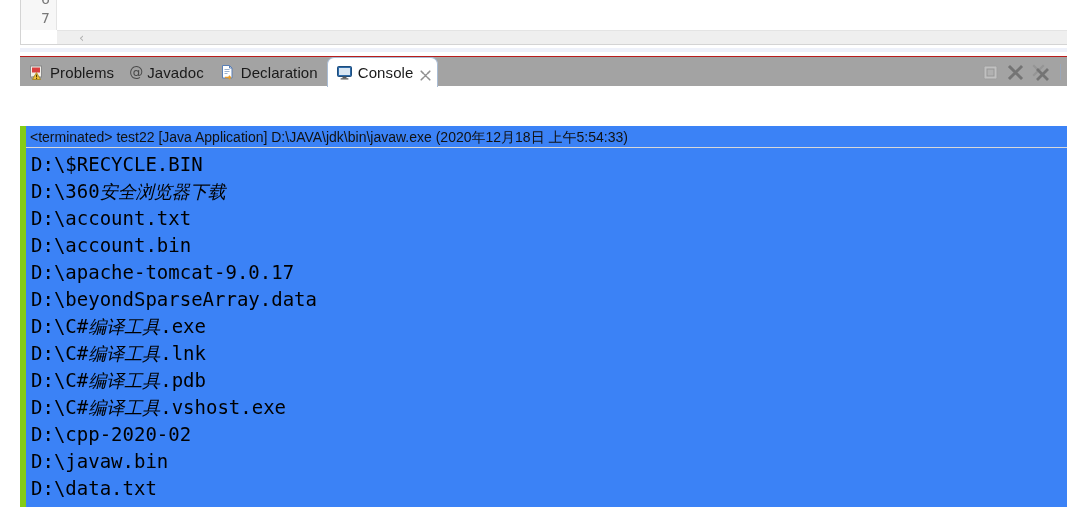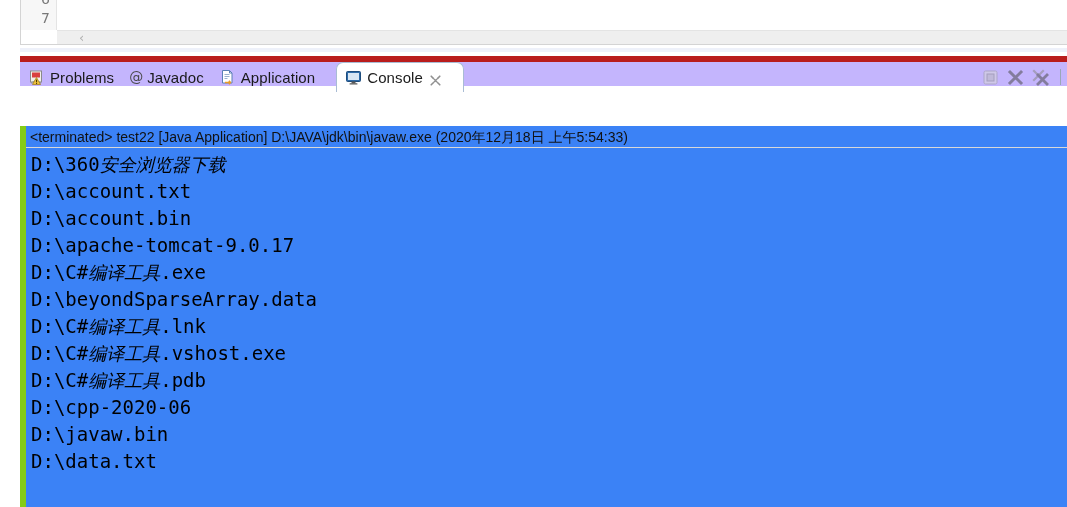--- a/index.html
+++ b/index.html
@@ -102,22 +102,22 @@
     top: 56px;
     width: 1047px;
     height: 451px;
     background: #ffffff;
     box-sizing: border-box;
   }
 
   .tabbar {
     position: relative;
     height: 30px;
-    background: #c4b5fd;
-    border-top: 6px solid #b91c1c;
+    background: #a3a3a3;
+    border-top: 1px solid #b91c1c;
     box-sizing: border-box;
     text-align: center;
   }
 
   .tabs {
     position: absolute;
     left: 0;
     top: 0;
     height: 30px;
     display: flex;
@@ -139,22 +139,22 @@
     font-family: "Liberation Sans", sans-serif;
     letter-spacing: 0.1px;
   }
   .tab.active {
     background: #ffffff;
     border-top-left-radius: 7px;
     border-top-right-radius: 7px;
     border: 1px solid #a9bcd4;
     border-bottom: none;
     height: 30px;
-    margin-left: 14px;
-    padding-right: 20px;
+    margin-left: 2px;
+    padding-right: 4px;
   }
   .tab .tabicon {
     width: 17px;
     height: 17px;
     margin-right: 5px;
     flex: none;
     position: relative;
   }
   .tab .close-x {
     margin-left: 7px;
@@ -291,21 +291,21 @@
 
         <div class="tab">
           <span class="tabicon">
             <svg width="17" height="17" viewBox="0 0 17 17">
               <path d="M3.5 1.5 h7 l2.5 2.5 v10 h-9.5 z" fill="#ffffff" stroke="#5a7fb5" stroke-width="1"></path>
               <path d="M10.5 1.5 v2.5 h2.5" fill="none" stroke="#5a7fb5" stroke-width="1"></path>
               <path d="M5.5 5.5 h5 M5.5 7.5 h5 M5.5 9.5 h3" stroke="#8fa8c8" stroke-width=".9"></path>
               <path d="M6 13.5 h5.5 l-1.6 -1.8 M11.5 13.5 l-1.6 1.8" fill="none" stroke="#e89c2a" stroke-width="1.5" stroke-linejoin="round"></path>
             </svg>
           </span>
-          <span class="tab-label">Application</span>
+          <span class="tab-label">Declaration</span>
         </div>
 
         <div class="tab active">
           <span class="tabicon">
             <svg width="17" height="17" viewBox="0 0 17 17">
               <rect x="1.5" y="2.5" width="14" height="10" rx="1" fill="#2d6aa8" stroke="#1d4c7c" stroke-width="1"></rect>
               <rect x="3" y="4" width="11" height="7" fill="#d8e6f3"></rect>
               <rect x="6.5" y="12.5" width="4" height="2" fill="#5a5a5a"></rect>
               <rect x="4.5" y="14.2" width="8" height="1.3" rx=".6" fill="#5a5a5a"></rect>
             </svg>
@@ -338,30 +338,31 @@
             <path d="M6 6 L15 15 M15 6 L6 15" stroke="#4f4f4f" stroke-width="2.8" stroke-linecap="square"></path>
           </svg>
         </span>
         <span class="tool-sep"></span>
       </div>
     </div>
 
     <div class="console-body">
       <div class="term-line">&lt;terminated&gt; test22 [Java Application] D:\JAVA\jdk\bin\javaw.exe (2020年12月18日 上午5:54:33)</div>
       <div class="out-area">
+          <div class="out-line"><span>D:\$RECYCLE.BIN</span></div>
           <div class="out-line"><span>D:\360</span><span class="cjk">安全浏览器下载</span></div>
           <div class="out-line"><span>D:\account.txt</span></div>
           <div class="out-line"><span>D:\account.bin</span></div>
           <div class="out-line"><span>D:\apache-tomcat-9.0.17</span></div>
+          <div class="out-line"><span>D:\beyondSparseArray.data</span></div>
           <div class="out-line"><span>D:\C#</span><span class="cjk">编译工具</span><span>.exe</span></div>
-          <div class="out-line"><span>D:\beyondSparseArray.data</span></div>
           <div class="out-line"><span>D:\C#</span><span class="cjk">编译工具</span><span>.lnk</span></div>
+          <div class="out-line"><span>D:\C#</span><span class="cjk">编译工具</span><span>.pdb</span></div>
           <div class="out-line"><span>D:\C#</span><span class="cjk">编译工具</span><span>.vshost.exe</span></div>
-          <div class="out-line"><span>D:\C#</span><span class="cjk">编译工具</span><span>.pdb</span></div>
-          <div class="out-line"><span>D:\cpp-2020-06</span></div>
+          <div class="out-line"><span>D:\cpp-2020-02</span></div>
           <div class="out-line"><span>D:\javaw.bin</span></div>
           <div class="out-line"><span>D:\data.txt</span></div>
         </div>
       <div class="watermark">https://blog.csdn.net/Beyond_Nothing</div>
     </div>
 
   </div>
 </div>
 
 </body></html>

